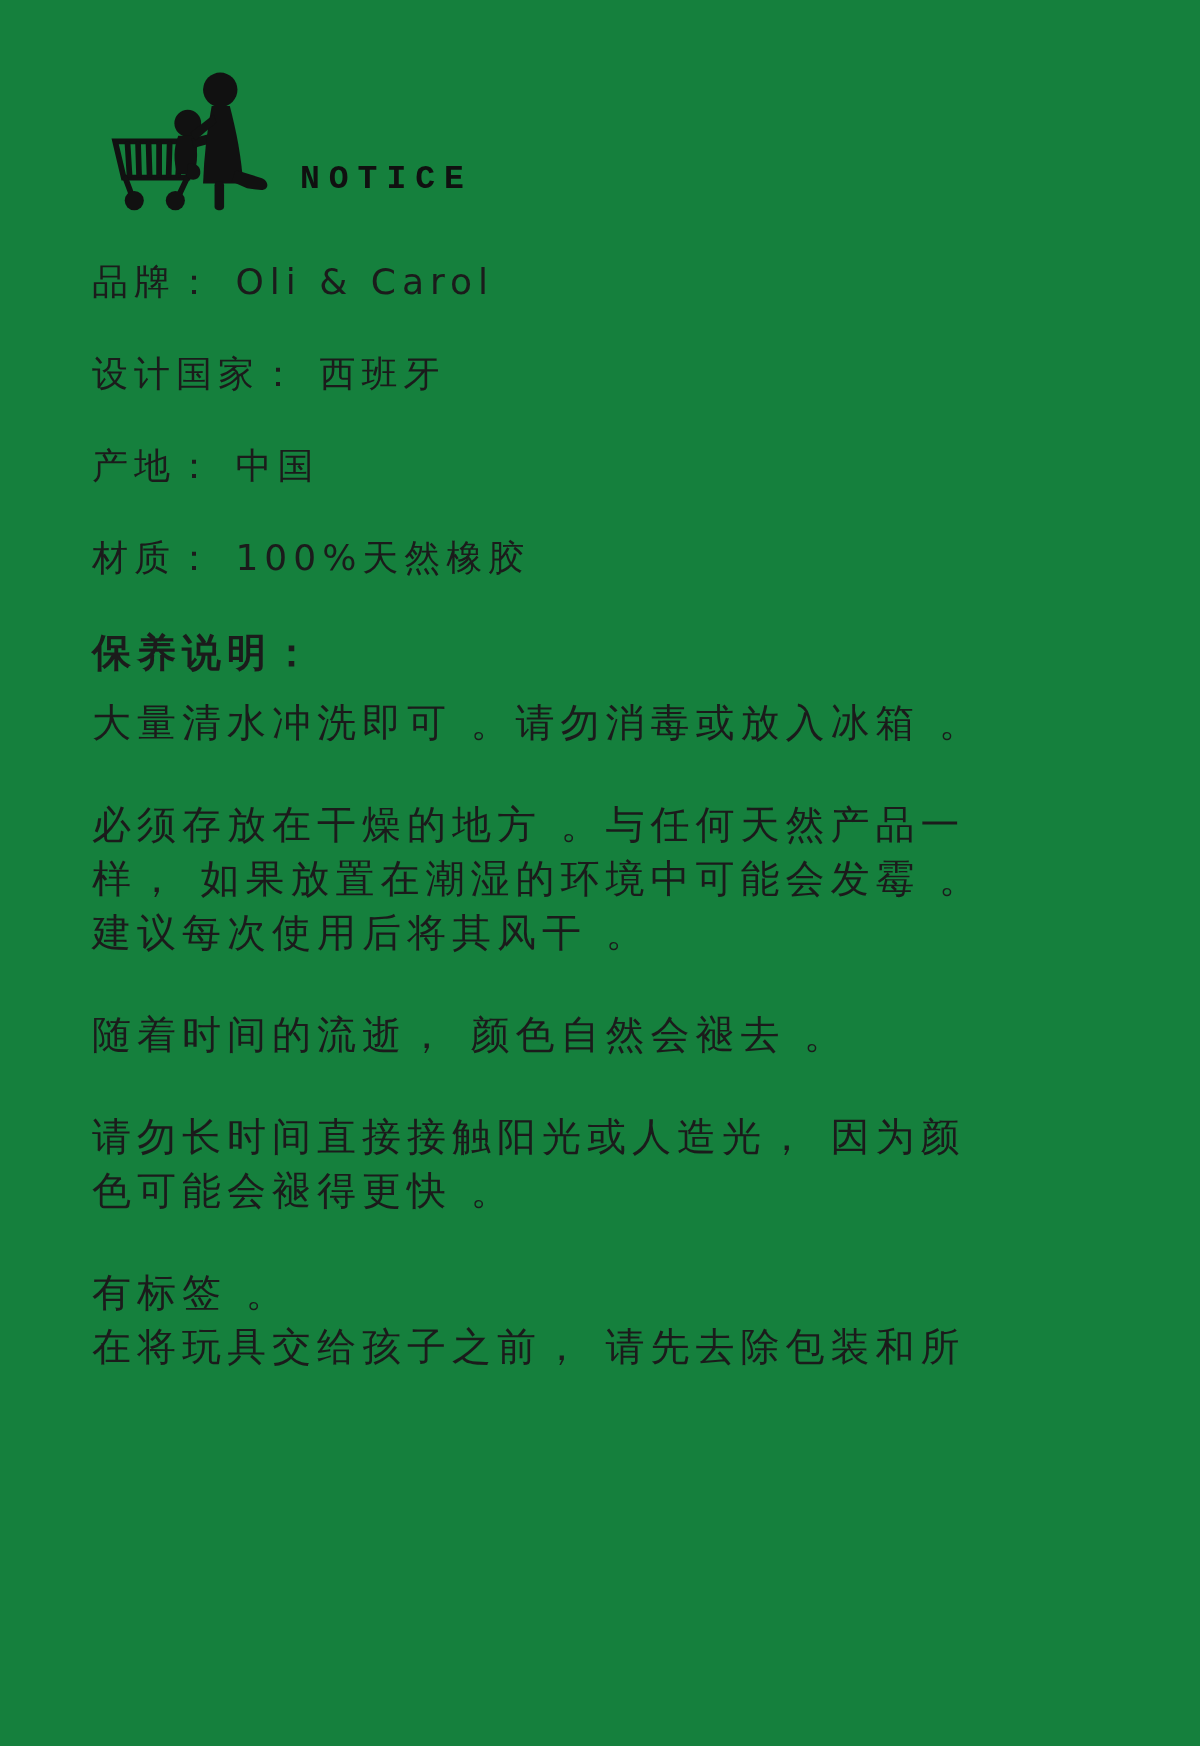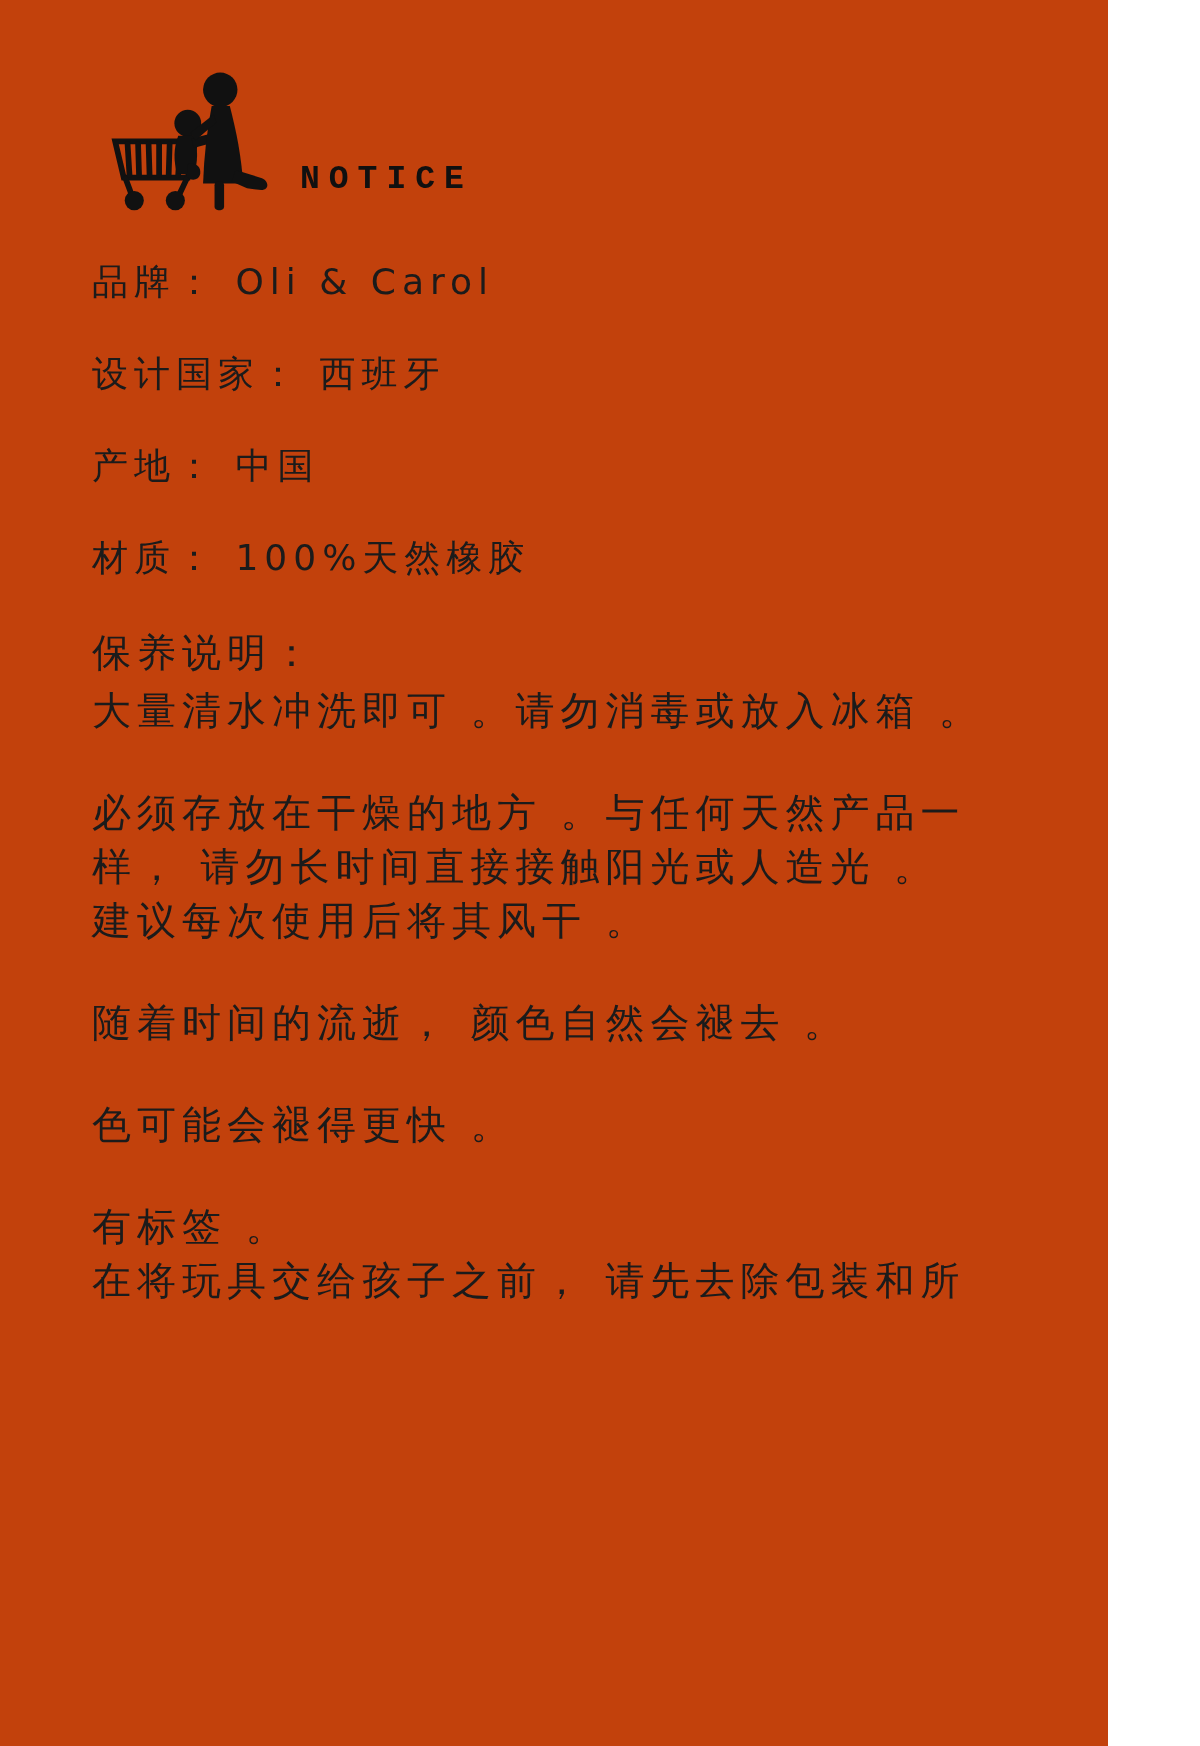--- a/index.html
+++ b/index.html
@@ -1,20 +1,20 @@
 <!DOCTYPE html>
 <html><head>
 <meta charset="utf-8">
 <style>
   html, body { margin: 0; padding: 0; background: #ffffff; }
   .page {
     position: relative;
-    width: 1108px;
+    width: 1200px;
     height: 1746px;
-    background: #c2410c;
+    background: #15803d;
     box-sizing: border-box;
     padding: 38px 70px 0 92px;
     overflow: hidden;
     color: #1b1b1b;
     font-family: "DejaVu Sans", sans-serif;
   }
   .header {
     display: flex;
     align-items: flex-end;
     gap: 26px;
@@ -37,21 +37,21 @@
     line-height: 47px;
     margin-bottom: 45px;
     white-space: nowrap;
   }
   .care-section .line {
     font-size: 39px;
     letter-spacing: 6px;
     line-height: 54px;
     white-space: nowrap;
   }
-  .care-heading { margin-bottom: 4px; }
+  .care-heading { margin-bottom: 16px; font-weight: bold; }
   .para { margin: 0; }
   .para + .para { margin-top: 48px; }
   .care-heading + .para { margin-top: 0; }
 </style>
 </head>
 <body>
 
 <div class="page">
 
   <div class="header">
@@ -97,29 +97,30 @@
 
   <div class="care-section">
     <div class="line care-heading">保养说明：</div>
 
     <div class="para">
       <div class="line">大量清水冲洗即可 。请勿消毒或放入冰箱 。</div>
     </div>
 
     <div class="para">
       <div class="line">必须存放在干燥的地方 。与任何天然产品一</div>
-      <div class="line">样， 请勿长时间直接接触阳光或人造光 。</div>
+      <div class="line">样， 如果放置在潮湿的环境中可能会发霉 。</div>
       <div class="line">建议每次使用后将其风干 。</div>
     </div>
 
     <div class="para">
       <div class="line">随着时间的流逝， 颜色自然会褪去 。</div>
     </div>
 
     <div class="para">
+      <div class="line">请勿长时间直接接触阳光或人造光， 因为颜</div>
       <div class="line">色可能会褪得更快 。</div>
     </div>
 
 
 
     <div class="para">
       <div class="line">有标签 。</div>
       <div class="line">在将玩具交给孩子之前， 请先去除包装和所</div>
     </div>
   </div>

